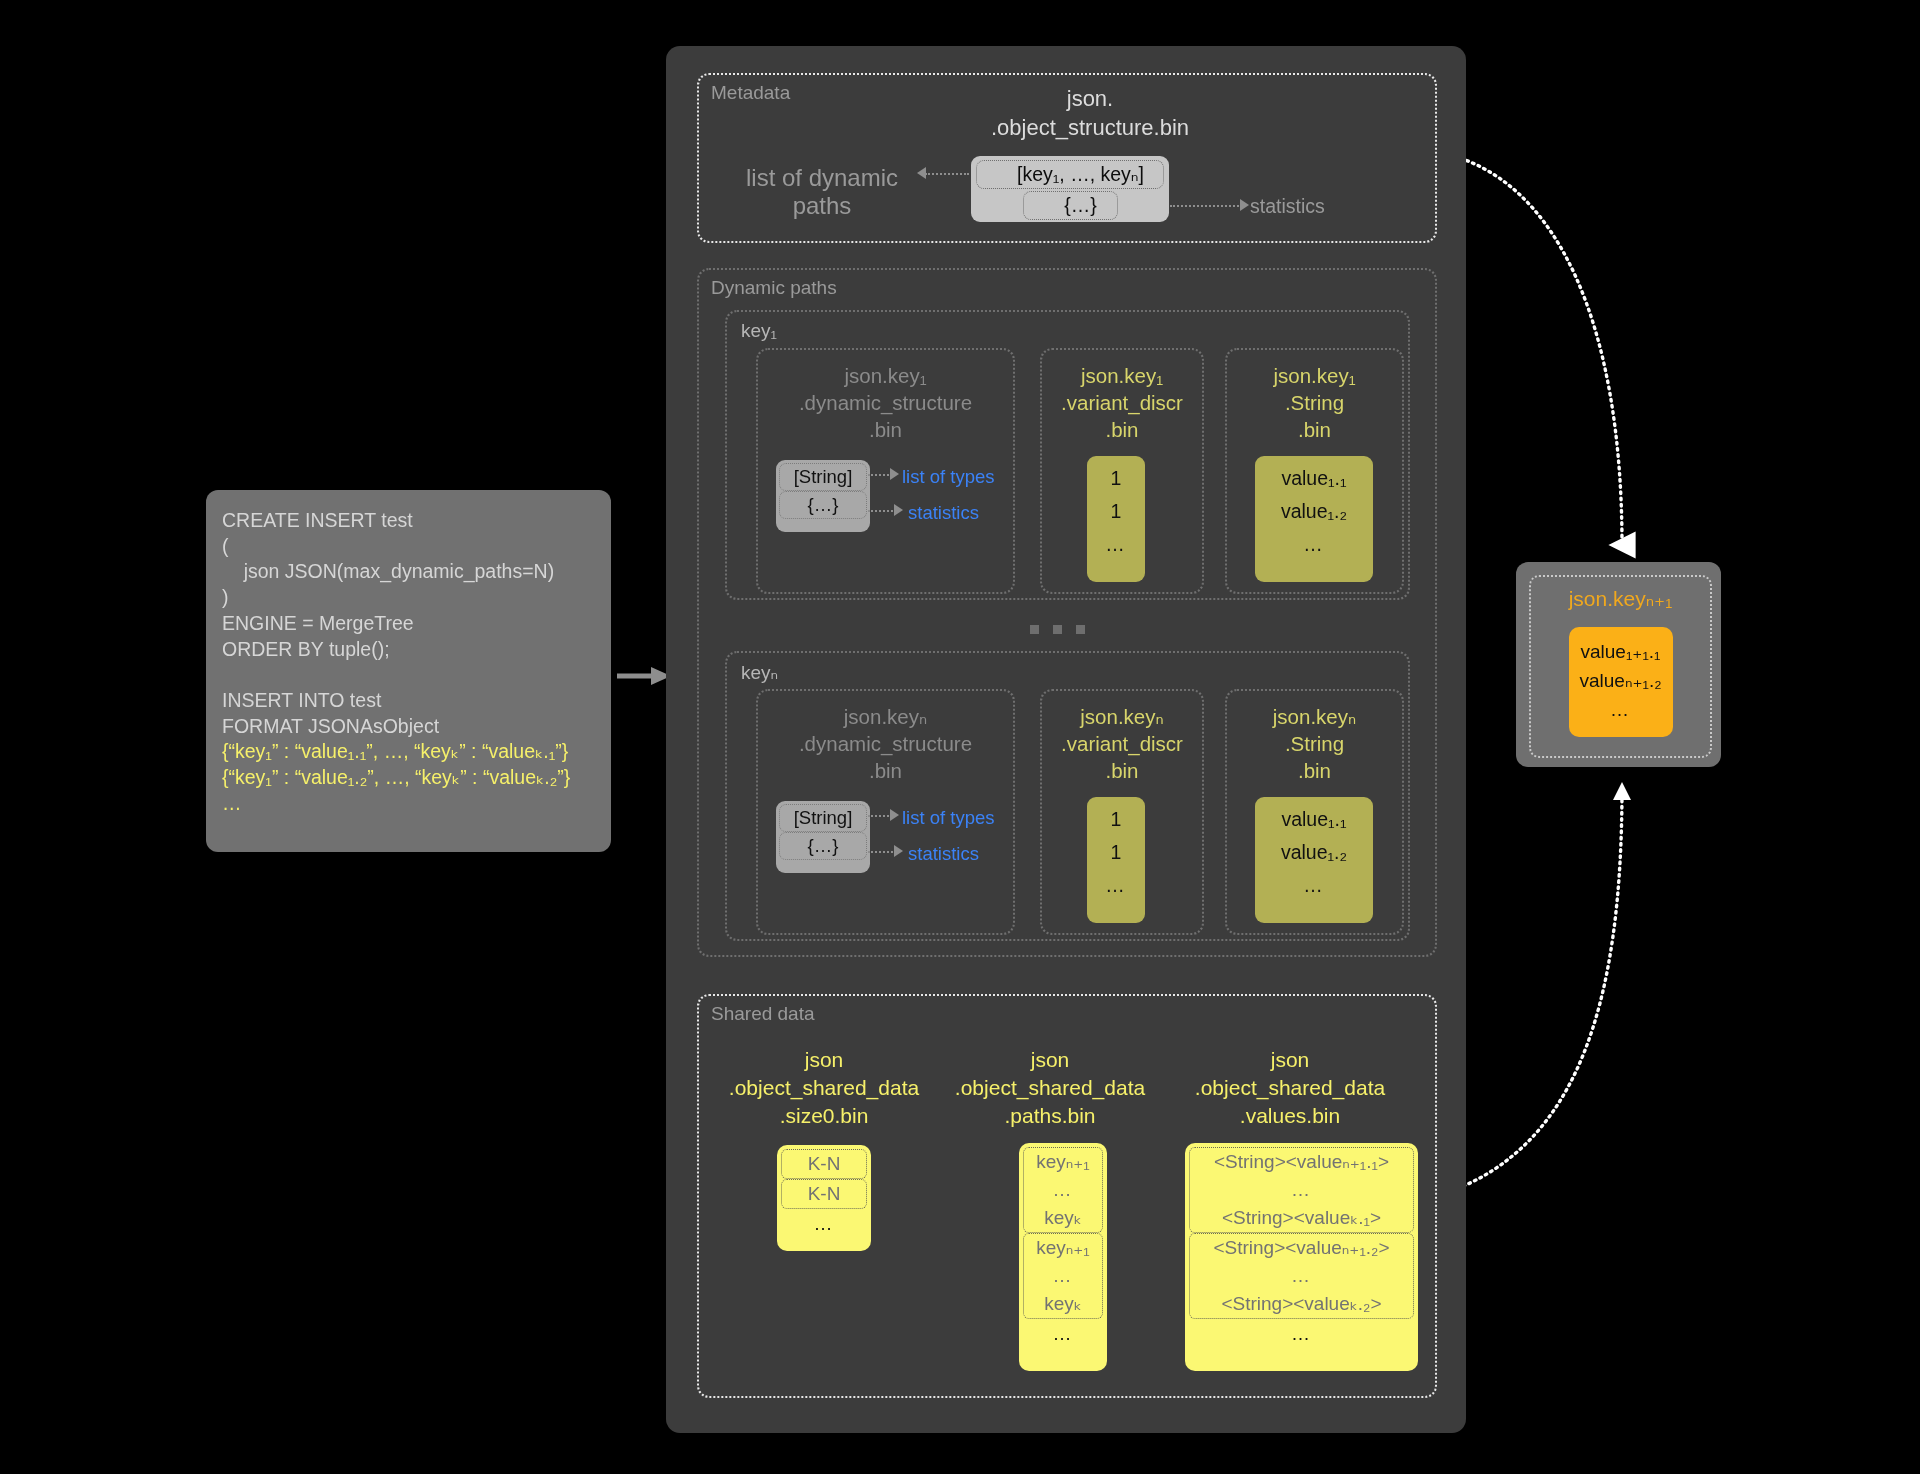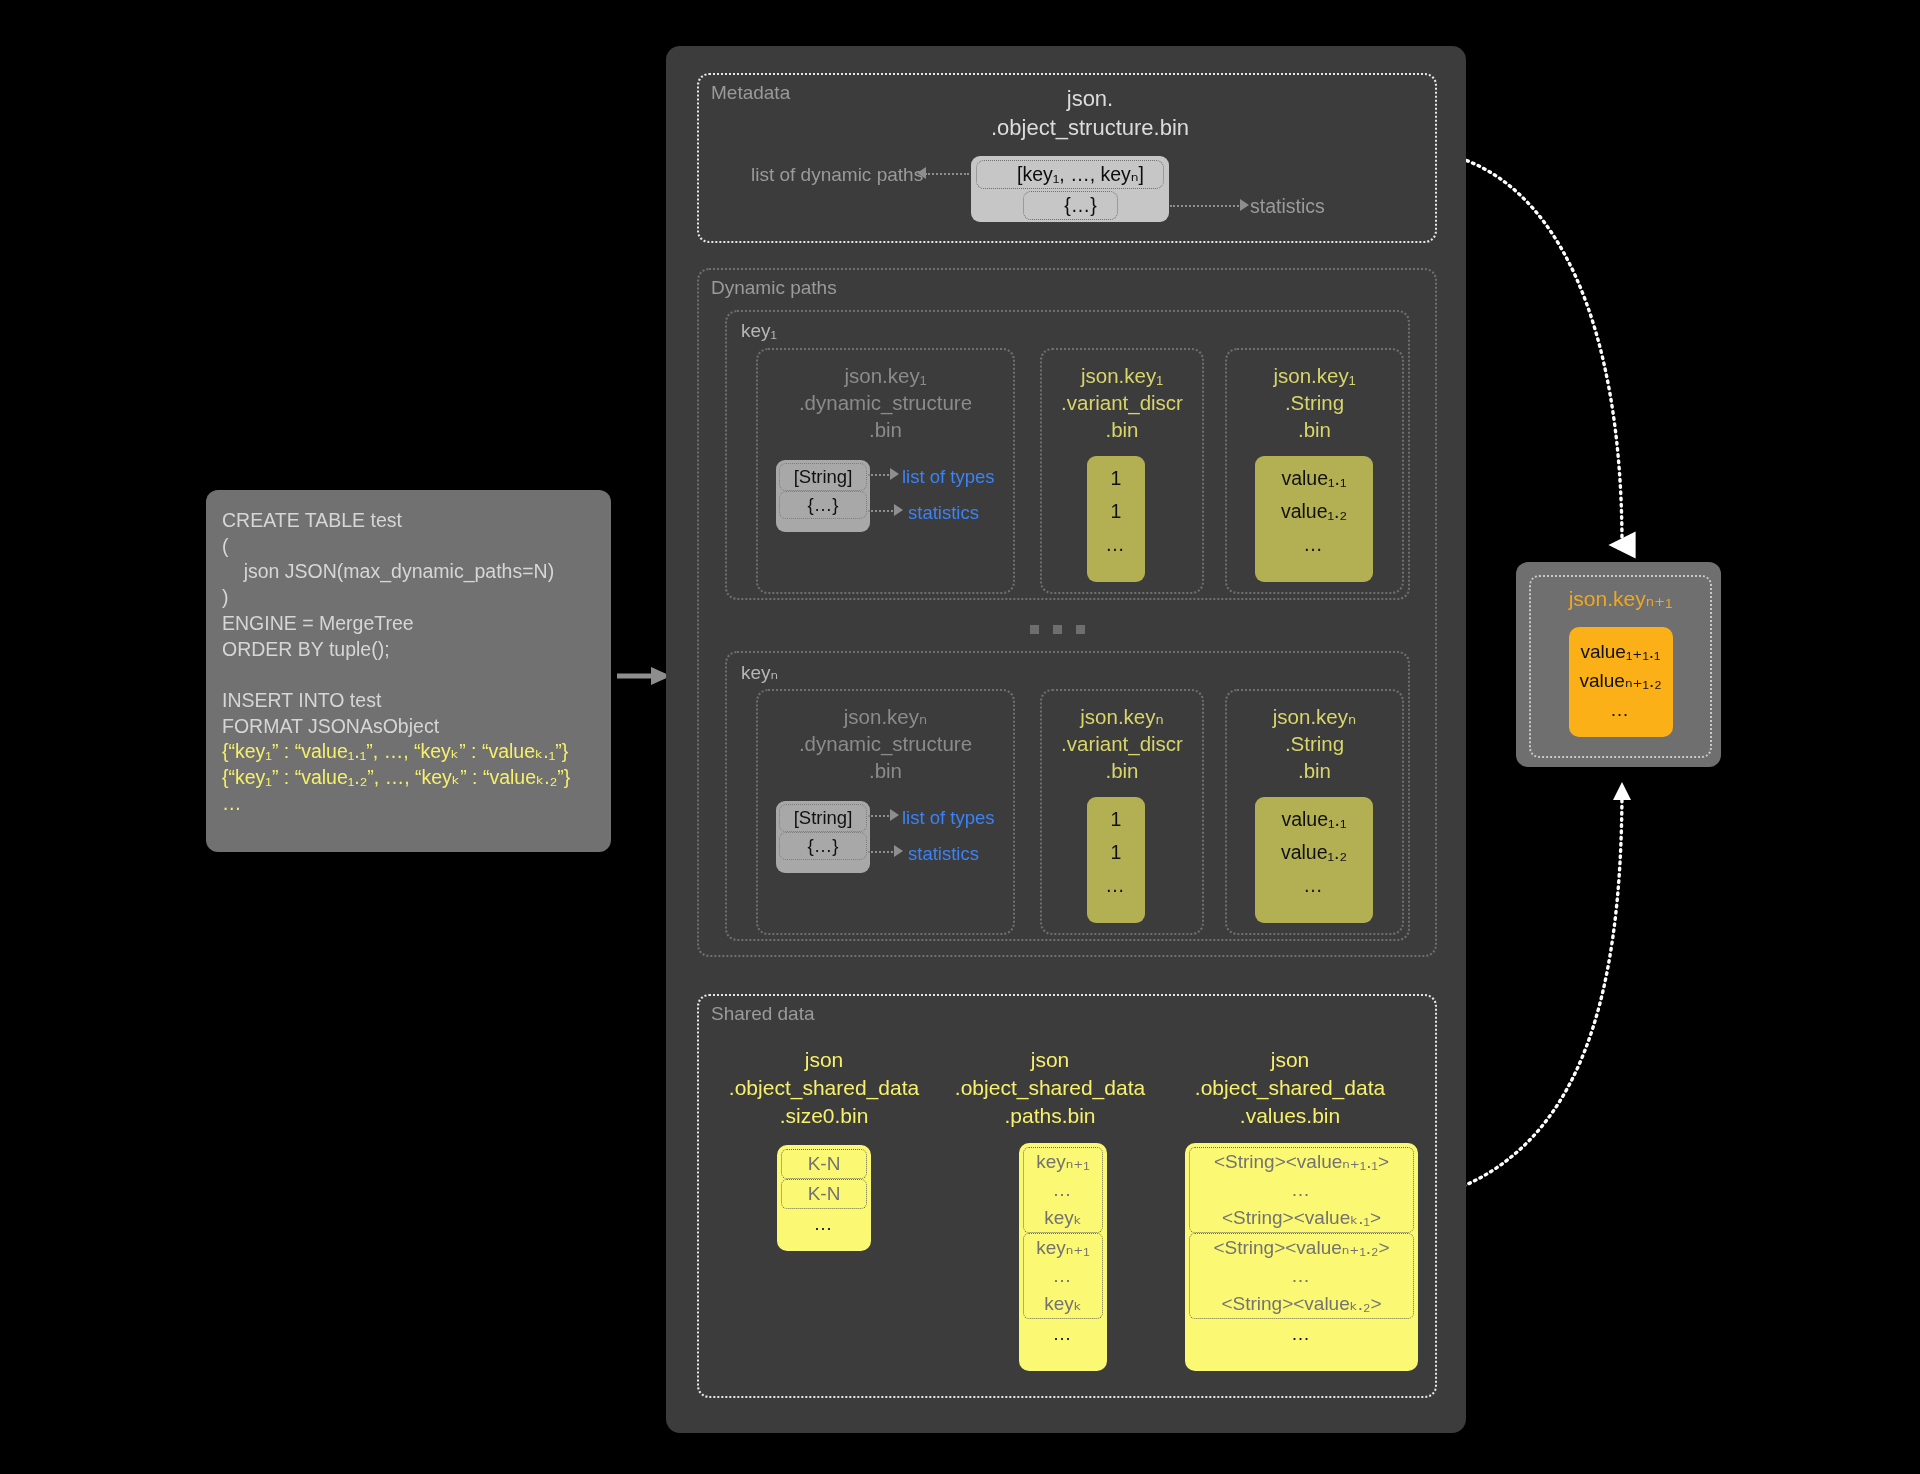--- a/index.html
+++ b/index.html
@@ -30,22 +30,22 @@
 
   #metadata-section{left:697px;top:73px;width:740px;height:170px;}
   #dynamic-section{left:697px;top:268px;width:740px;height:689px;text-align:right;}
   #shared-section{left:697px;top:994px;width:740px;height:404px;}
 
   .sec-lbl-abs{position:absolute;left:12px;top:7px;}
 
   
   #meta-title{left:940px;top:84px;width:300px;text-align:center;
     color:#dcdcdc;font-size:22px;line-height:29px;}
-  #meta-lodp{left:751px;top:164px;width:200px;text-align:left;
-    color:#9a9a9a;font-size:19px;}
+  #meta-lodp{left:722px;top:164px;width:200px;text-align:center;
+    color:#9a9a9a;font-size:24px;}
   #meta-stats{left:1250px;top:195px;color:#9a9a9a;font-size:19.5px;}
   #meta-box{left:971px;top:156px;width:198px;height:66px;background:#c6c6c6;
     border-radius:9px;padding:3px;}
   #meta-box .sub{border:1.6px dotted #6f6f6f;border-radius:8px;color:#0d0d0d;
     font-size:19.5px;text-align:center;line-height:27px;padding-left:21px;}
   #meta-box .sub.keys{margin:1px 2px 2px 2px;}
   #meta-box .sub.braces{width:72px;margin:0 auto;}
 
   
   .dot-h{position:absolute;border-top:2.4px dotted #8e8e8e;height:0;}
@@ -132,21 +132,21 @@
   </g>
   <g fill="#8e8e8e">
     <path d="M1025,1221 l0,14 l11,-7 z"></path>
     <path d="M1025,1326 l0,14 l11,-7 z"></path>
     <path d="M1185,1195 l0,14 l11,-7 z"></path>
     <path d="M1185,1290 l0,14 l11,-7 z"></path>
   </g>
 </svg>
 
 
-<div class="abs" id="sql-block"><span>CREATE TABLE test</span>
+<div class="abs" id="sql-block"><span>CREATE INSERT test</span>
 <span>(</span>
 <span>    json JSON(max_dynamic_paths=N)</span>
 <span>)</span>
 <span>ENGINE = MergeTree</span>
 <span>ORDER BY tuple();</span>
 
 <span>INSERT INTO test</span>
 <span>FORMAT JSONAsObject</span>
 <span class="json-line">{“key₁” : “value₁.₁”, …, “keyₖ” : “valueₖ.₁”}</span>
 <span class="json-line">{“key₁” : “value₁.₂”, …, “keyₖ” : “valueₖ.₂”}</span>

